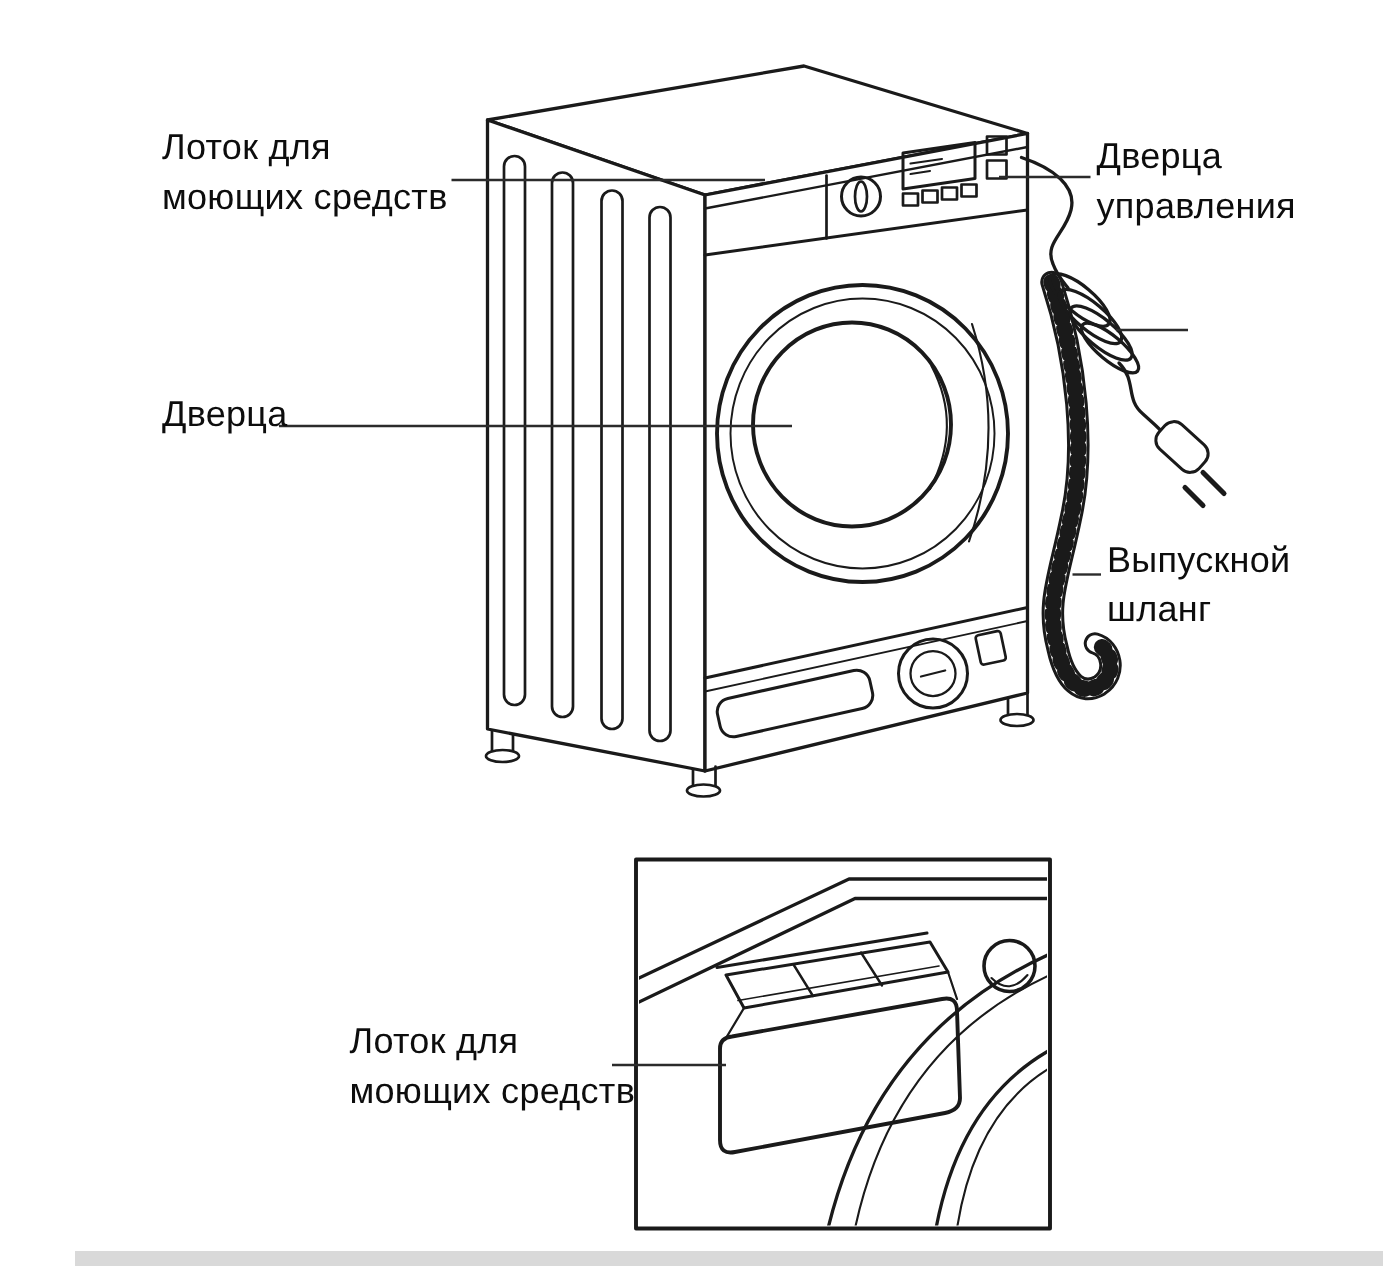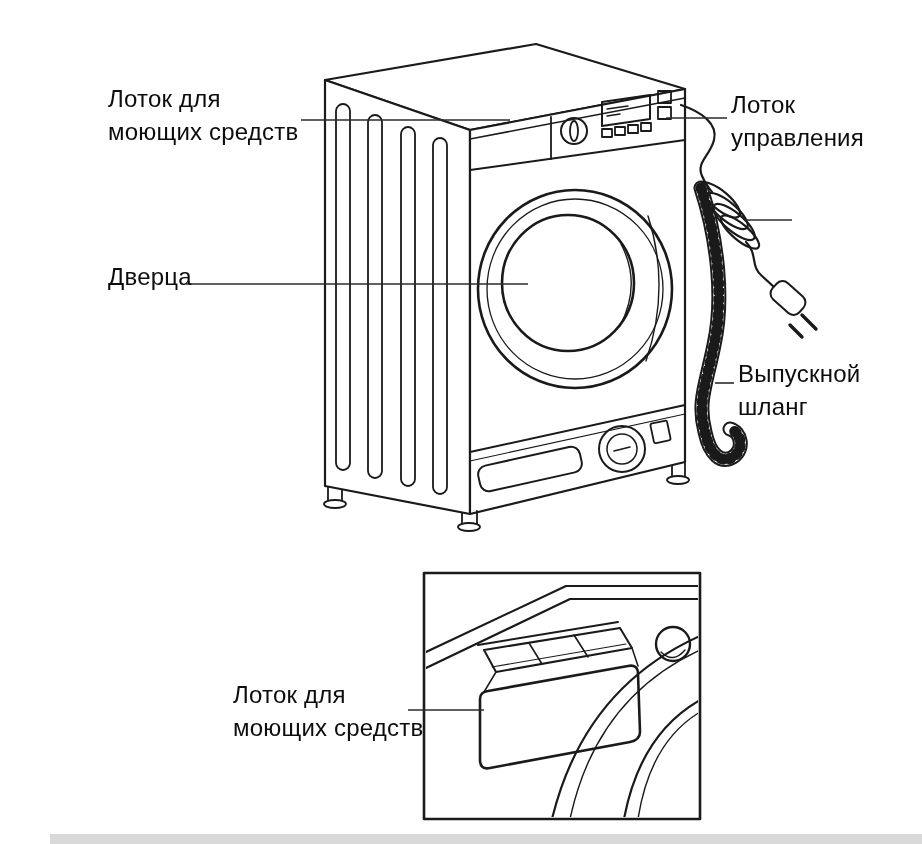--- a/index.html
+++ b/index.html
@@ -151,21 +151,21 @@
       <line x1="648" y1="118" x2="709" y2="118"></line>
       <line x1="726" y1="220" x2="774" y2="220"></line>
       <line x1="168" y1="284" x2="510" y2="284"></line>
       <line x1="697" y1="383" x2="716" y2="383"></line>
       <line x1="390" y1="710" x2="466" y2="710"></line>
     </g>
   </svg>
 
   <div class="label" style="left:90px;top:82px;width:195px;">Лоток для моющих средств</div>
 
-  <div class="label" style="left:713px;top:88px;width:150px;">Лоток управления</div>
+  <div class="label" style="left:713px;top:88px;width:150px;">Дверца управления</div>
 
 
   <div class="label" style="left:90px;top:260px;width:130px;">Дверца</div>
 
   <div class="label" style="left:720px;top:357px;width:150px;">Выпускной шланг</div>
 
   <div class="label" style="left:215px;top:678px;width:195px;">Лоток для моющих средств</div>
 
   <div class="artifact-bar"></div>
 </div>

